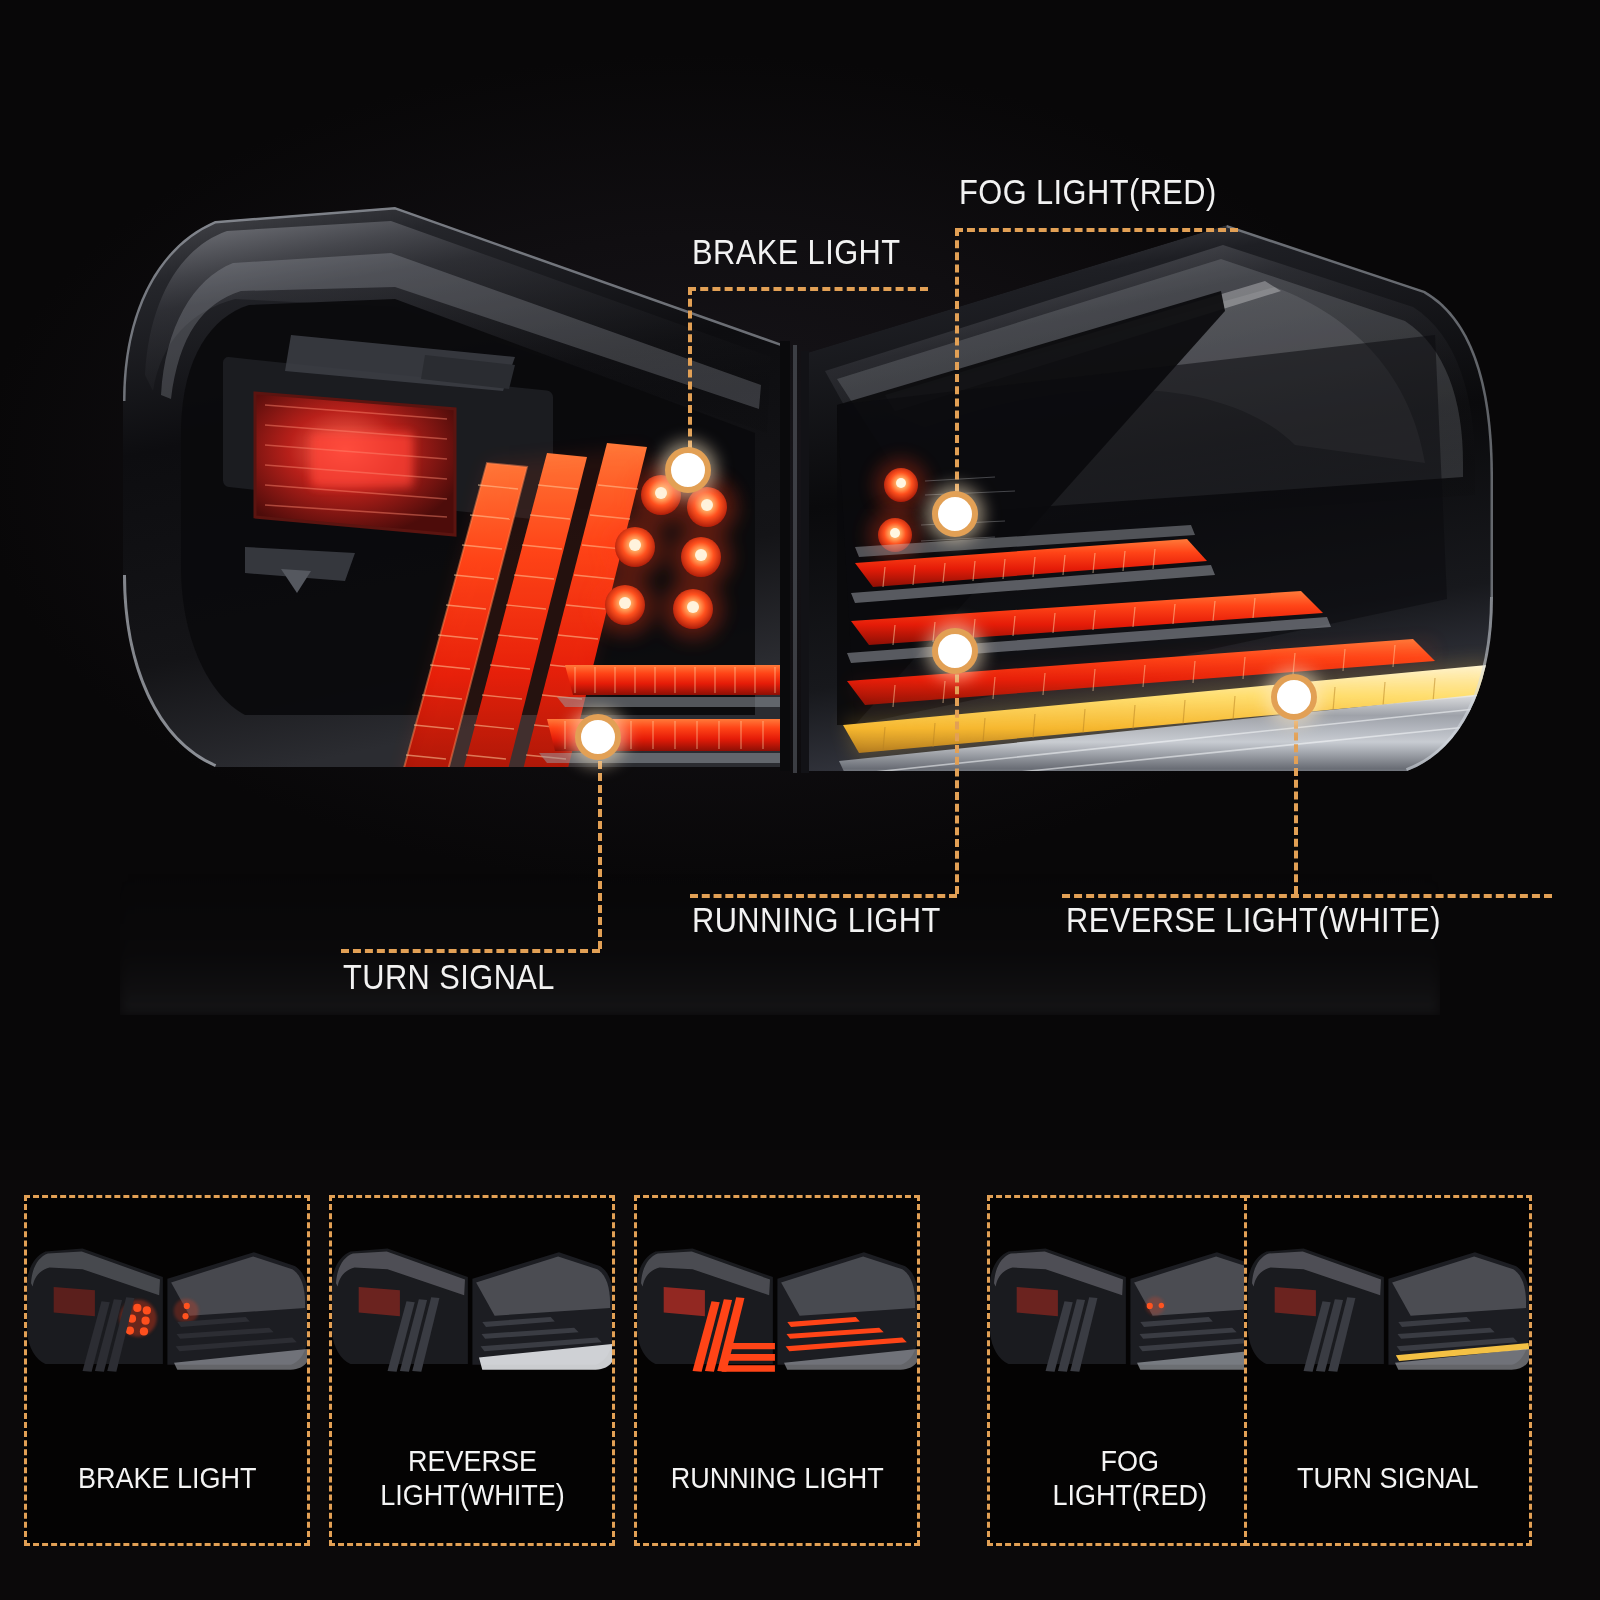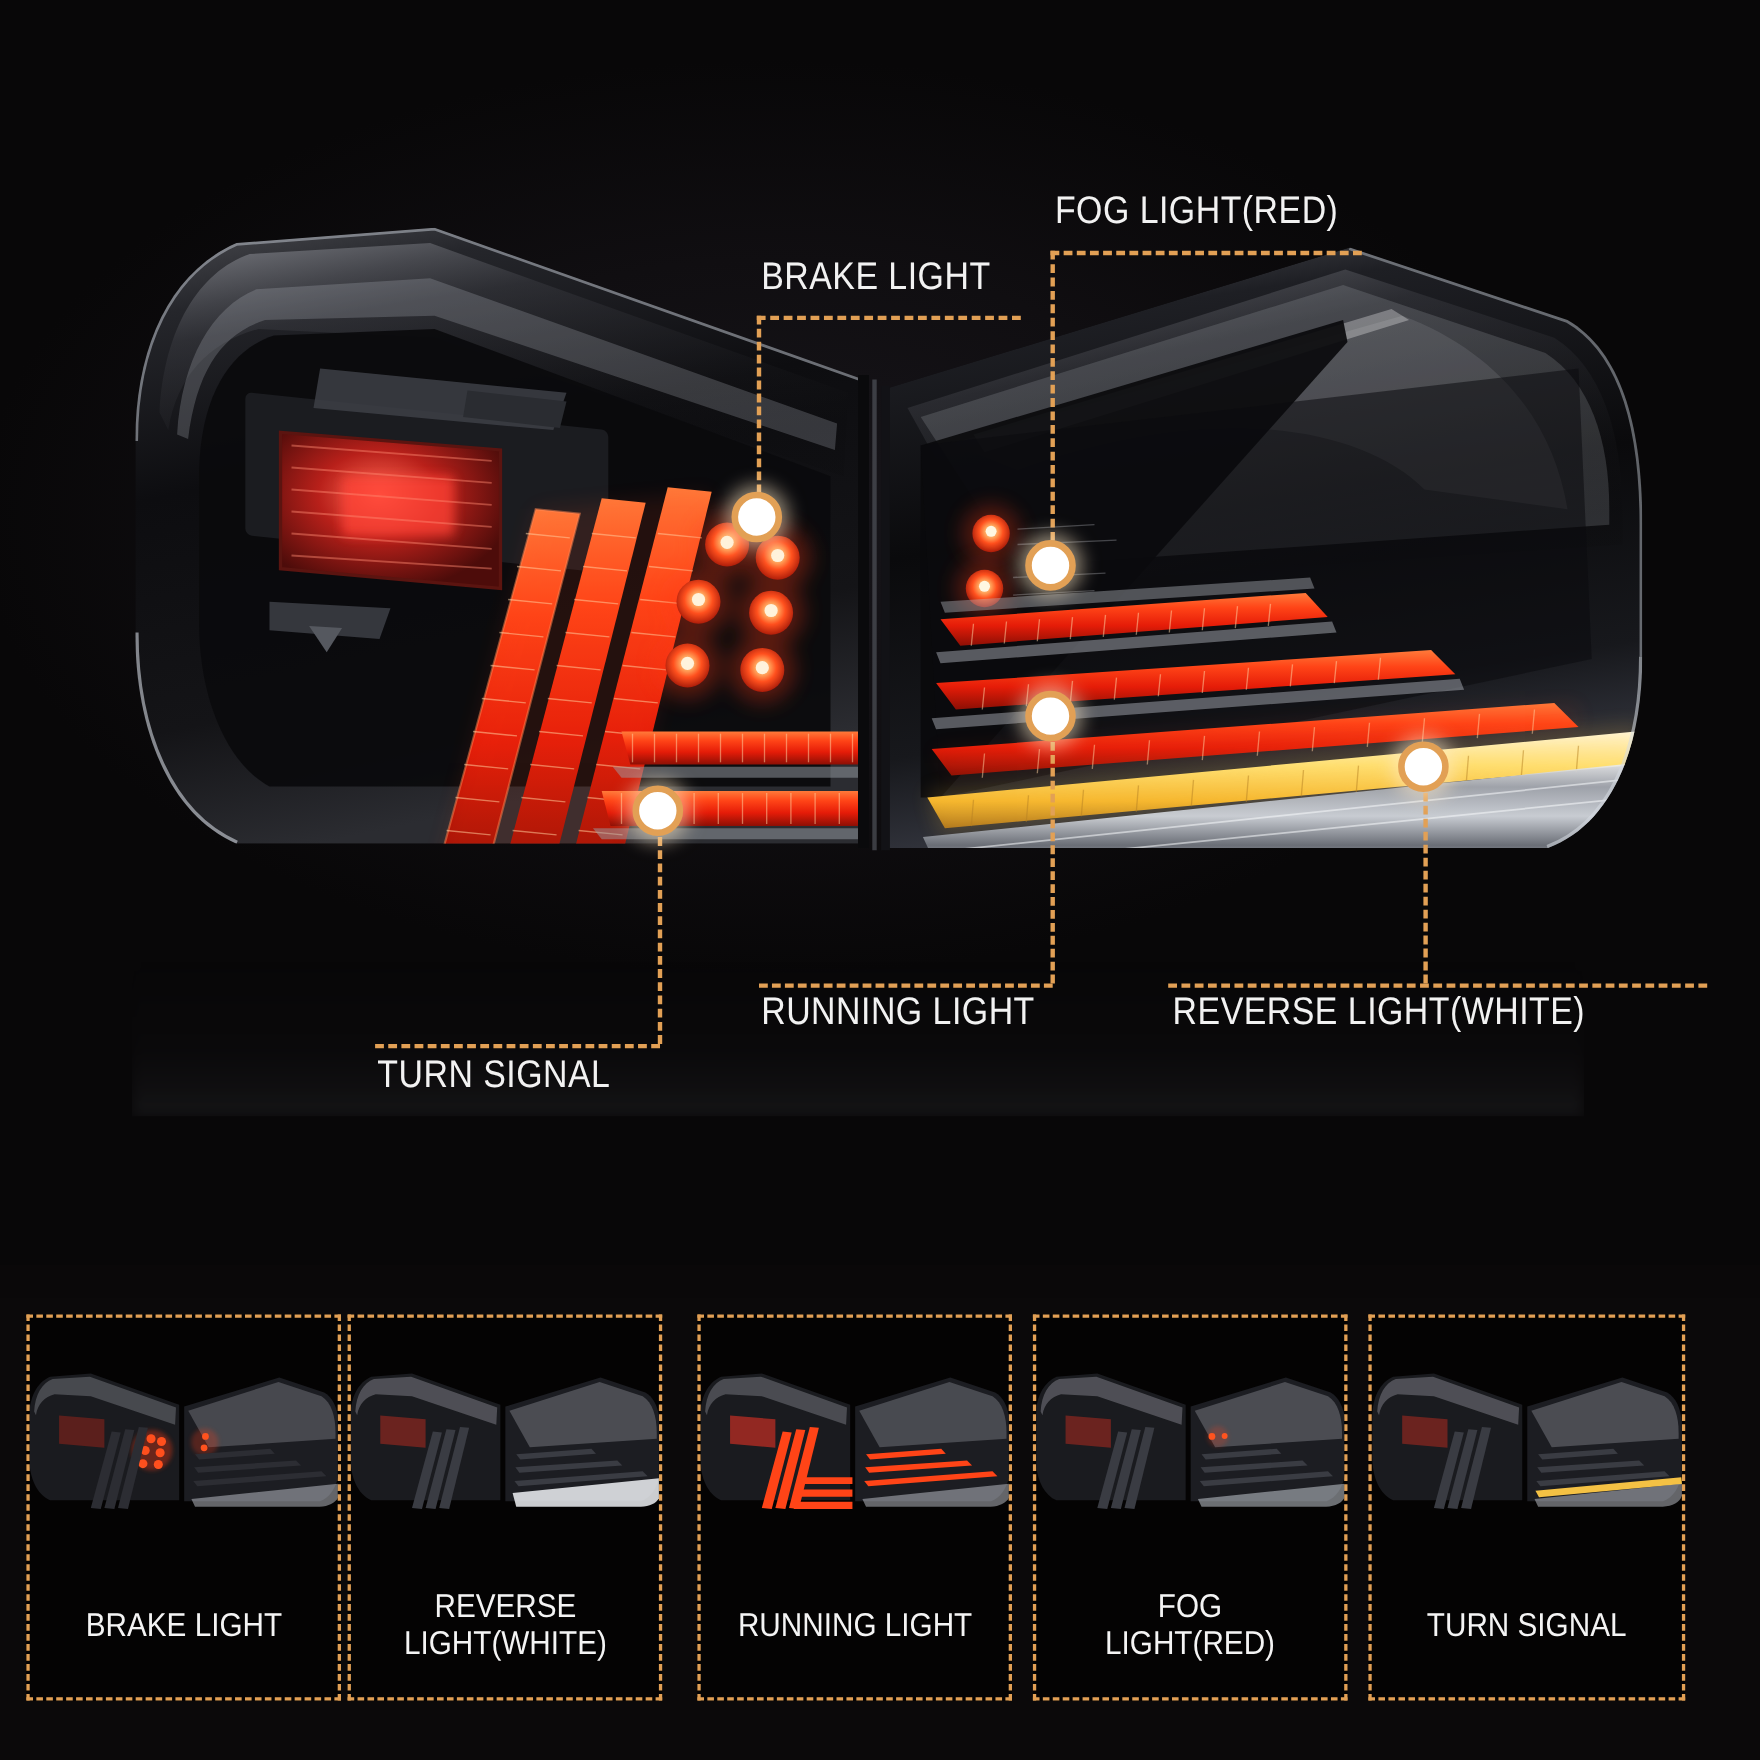--- a/index.html
+++ b/index.html
@@ -481,21 +481,21 @@
             <path d="M 744 566 L 1398 498 L 1398 540 C 1392 576 1360 598 1310 600 L 760 600 Z" fill="#c3c8d0" opacity=".5"></path>
             <path d="M 760 368 L 1092 344 L 1112 366 L 778 392 Z" fill="#2c2d33"></path>
             <path d="M 756 426 L 1206 396 L 1228 418 L 774 450 Z" fill="#2c2d33"></path>
             <path d="M 752 486 L 1318 444 L 1340 466 L 770 510 Z" fill="#2c2d33"></path>
           </g>
         </svg>
       </div>
       <div class="thumb-cap">BRAKE LIGHT</div>
     </div>
 
-    <div class="thumb" style="--cl:#E2A055; left:316px; width:280px;">
+    <div class="thumb" style="--cl:#E2A055; left:329px; width:280px;">
       <div class="thumb-img">
         <svg viewBox="0 0 1420 620">
           <g>
             <path d="M 28 206 C 28 120 60 52 120 26 L 300 12 L 690 150 L 690 572 L 120 572 C 60 546 28 470 28 380 Z" fill="#1a1b1f"></path>
             <path d="M 50 180 C 54 104 86 52 132 36 L 296 26 L 676 162 L 672 238 L 300 112 L 140 104 C 96 116 66 146 58 196 Z" fill="#8d8f96" opacity=".45"></path>
             <path d="M 160 198 L 360 214 L 360 340 L 160 322 Z" fill="#7a2420" opacity=".85"></path>
             <path d="M 300 606 L 392 268 L 432 272 L 344 610 Z" fill="#3a3c43"></path>
             <path d="M 360 606 L 452 258 L 492 262 L 404 610 Z" fill="#3a3c43"></path>
             <path d="M 420 606 L 512 248 L 552 252 L 464 610 Z" fill="#3a3c43"></path>
             <path d="M 170 626 L 700 652 L 700 740 L 230 740 C 196 718 176 684 170 626 Z" fill="#eef1f5" opacity=".88"></path>
@@ -534,21 +534,21 @@
             <path d="M 760 368 L 1092 344 L 1112 366 L 778 392 Z" fill="#ff4417"></path>
             <path d="M 756 426 L 1206 396 L 1228 418 L 774 450 Z" fill="#ff4417"></path>
             <path d="M 752 486 L 1318 444 L 1340 466 L 770 510 Z" fill="#ff4417"></path>
             <path d="M 744 566 L 1398 498 L 1398 540 C 1392 576 1360 598 1310 600 L 760 600 Z" fill="#c3c8d0" opacity=".5"></path>
           </g>
         </svg>
       </div>
       <div class="thumb-cap">RUNNING LIGHT</div>
     </div>
 
-    <div class="thumb" style="--cl:#E2A055; left:939px; width:280px;">
+    <div class="thumb" style="--cl:#E2A055; left:987px; width:280px;">
       <div class="thumb-img">
         <svg viewBox="0 0 1420 620">
           <g>
             <path d="M 28 206 C 28 120 60 52 120 26 L 300 12 L 690 150 L 690 572 L 120 572 C 60 546 28 470 28 380 Z" fill="#1a1b1f"></path>
             <path d="M 50 180 C 54 104 86 52 132 36 L 296 26 L 676 162 L 672 238 L 300 112 L 140 104 C 96 116 66 146 58 196 Z" fill="#8d8f96" opacity=".45"></path>
             <path d="M 160 198 L 360 214 L 360 340 L 160 322 Z" fill="#7a2420" opacity=".85"></path>
             <path d="M 300 606 L 392 268 L 432 272 L 344 610 Z" fill="#3a3c43"></path>
             <path d="M 360 606 L 452 258 L 492 262 L 404 610 Z" fill="#3a3c43"></path>
             <path d="M 420 606 L 512 248 L 552 252 L 464 610 Z" fill="#3a3c43"></path>
             <path d="M 170 640 L 700 664 L 700 740 L 230 740 C 196 718 176 684 170 640 Z" fill="#c3c8d0" opacity=".6"></path>

